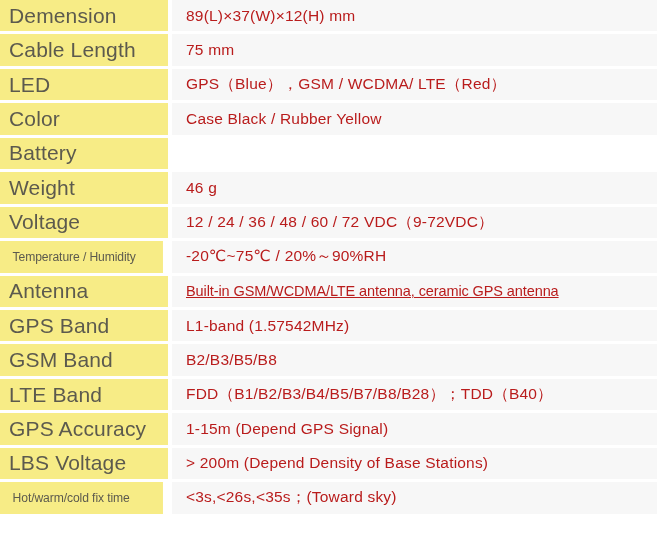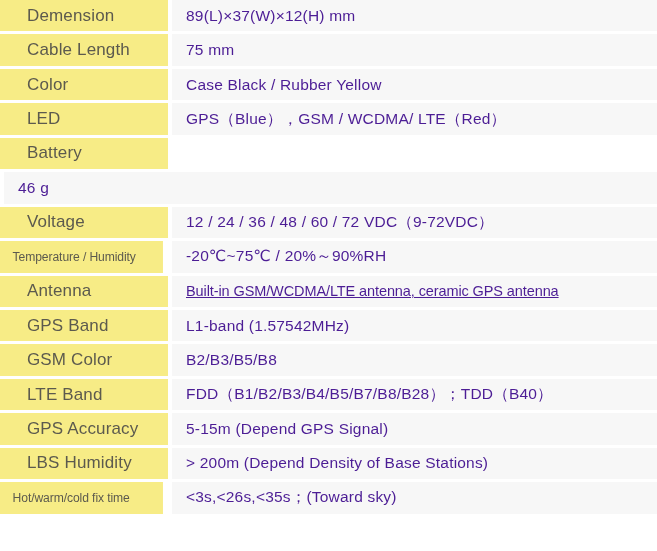--- a/index.html
+++ b/index.html
@@ -30,43 +30,43 @@
     background: #ffffff;
   }
   .spec-label {
     width: 168px;
     min-width: 168px;
     background: #f7ec86;
     color: #5c5a4e;
     display: flex;
     align-items: center;
     box-sizing: border-box;
-    padding-left: 27px;
+    padding-left: 9px;
     padding-right: 4px;
-    font-size: 17px;
+    font-size: 21px;
     letter-spacing: 0.15px;
     white-space: nowrap;
     overflow: hidden;
   }
   .spec-label.condensed {
     font-size: 12.5px;
     letter-spacing: -0.1px;
     padding-left: 13px;
     transform: scaleX(0.97);
     transform-origin: left center;
   }
   .spec-gap {
     width: 4px;
     min-width: 4px;
     background: #ffffff;
   }
   .spec-value {
     flex: 1 1 auto;
     background: #f7f7f7;
-    color: #4c1d95;
+    color: #b91c1c;
     display: flex;
     align-items: center;
     box-sizing: border-box;
     padding-left: 14px;
     font-size: 15.5px;
     letter-spacing: 0.2px;
     white-space: nowrap;
     overflow: hidden;
   }
   .spec-value.tight {
@@ -83,34 +83,35 @@
       <div class="spec-label">Demension</div>
       <div class="spec-gap"></div>
       <div class="spec-value">89(L)×37(W)×12(H) mm</div>
     </div>
     <div class="spec-row">
       <div class="spec-label">Cable Length</div>
       <div class="spec-gap"></div>
       <div class="spec-value">75 mm</div>
     </div>
     <div class="spec-row">
+      <div class="spec-label">LED</div>
+      <div class="spec-gap"></div>
+      <div class="spec-value">GPS（Blue），GSM / WCDMA/ LTE（Red）</div>
+    </div>
+    <div class="spec-row">
       <div class="spec-label">Color</div>
       <div class="spec-gap"></div>
       <div class="spec-value">Case Black / Rubber Yellow</div>
-    </div>
-    <div class="spec-row">
-      <div class="spec-label">LED</div>
-      <div class="spec-gap"></div>
-      <div class="spec-value">GPS（Blue），GSM / WCDMA/ LTE（Red）</div>
     </div>
     <div class="spec-row">
       <div class="spec-label">Battery</div>
       <div class="spec-gap"></div>
     </div>
     <div class="spec-row">
+      <div class="spec-label">Weight</div>
       <div class="spec-gap"></div>
       <div class="spec-value">46 g</div>
     </div>
     <div class="spec-row">
       <div class="spec-label">Voltage</div>
       <div class="spec-gap"></div>
       <div class="spec-value">12 / 24 / 36 / 48 / 60 / 72 VDC（9-72VDC）</div>
     </div>
     <div class="spec-row">
       <div class="spec-label condensed">Temperature / Humidity</div>
@@ -121,36 +122,36 @@
       <div class="spec-label">Antenna</div>
       <div class="spec-gap"></div>
       <div class="spec-value tight">Built-in GSM/WCDMA/LTE antenna, ceramic GPS antenna</div>
     </div>
     <div class="spec-row">
       <div class="spec-label">GPS Band</div>
       <div class="spec-gap"></div>
       <div class="spec-value">L1-band (1.57542MHz)</div>
     </div>
     <div class="spec-row">
-      <div class="spec-label">GSM Color</div>
+      <div class="spec-label">GSM Band</div>
       <div class="spec-gap"></div>
       <div class="spec-value">B2/B3/B5/B8</div>
     </div>
     <div class="spec-row">
       <div class="spec-label">LTE Band</div>
       <div class="spec-gap"></div>
       <div class="spec-value">FDD（B1/B2/B3/B4/B5/B7/B8/B28）；TDD（B40）</div>
     </div>
     <div class="spec-row">
       <div class="spec-label">GPS Accuracy</div>
       <div class="spec-gap"></div>
-      <div class="spec-value">5-15m (Depend GPS Signal)</div>
+      <div class="spec-value">1-15m (Depend GPS Signal)</div>
     </div>
     <div class="spec-row">
-      <div class="spec-label">LBS Humidity</div>
+      <div class="spec-label">LBS Voltage</div>
       <div class="spec-gap"></div>
       <div class="spec-value">&gt; 200m (Depend Density of Base Stations)</div>
     </div>
     <div class="spec-row">
       <div class="spec-label condensed">Hot/warm/cold fix time</div>
       <div class="spec-gap"></div>
       <div class="spec-value">&lt;3s,&lt;26s,&lt;35s；(Toward sky)</div>
     </div>
   </div>
 

